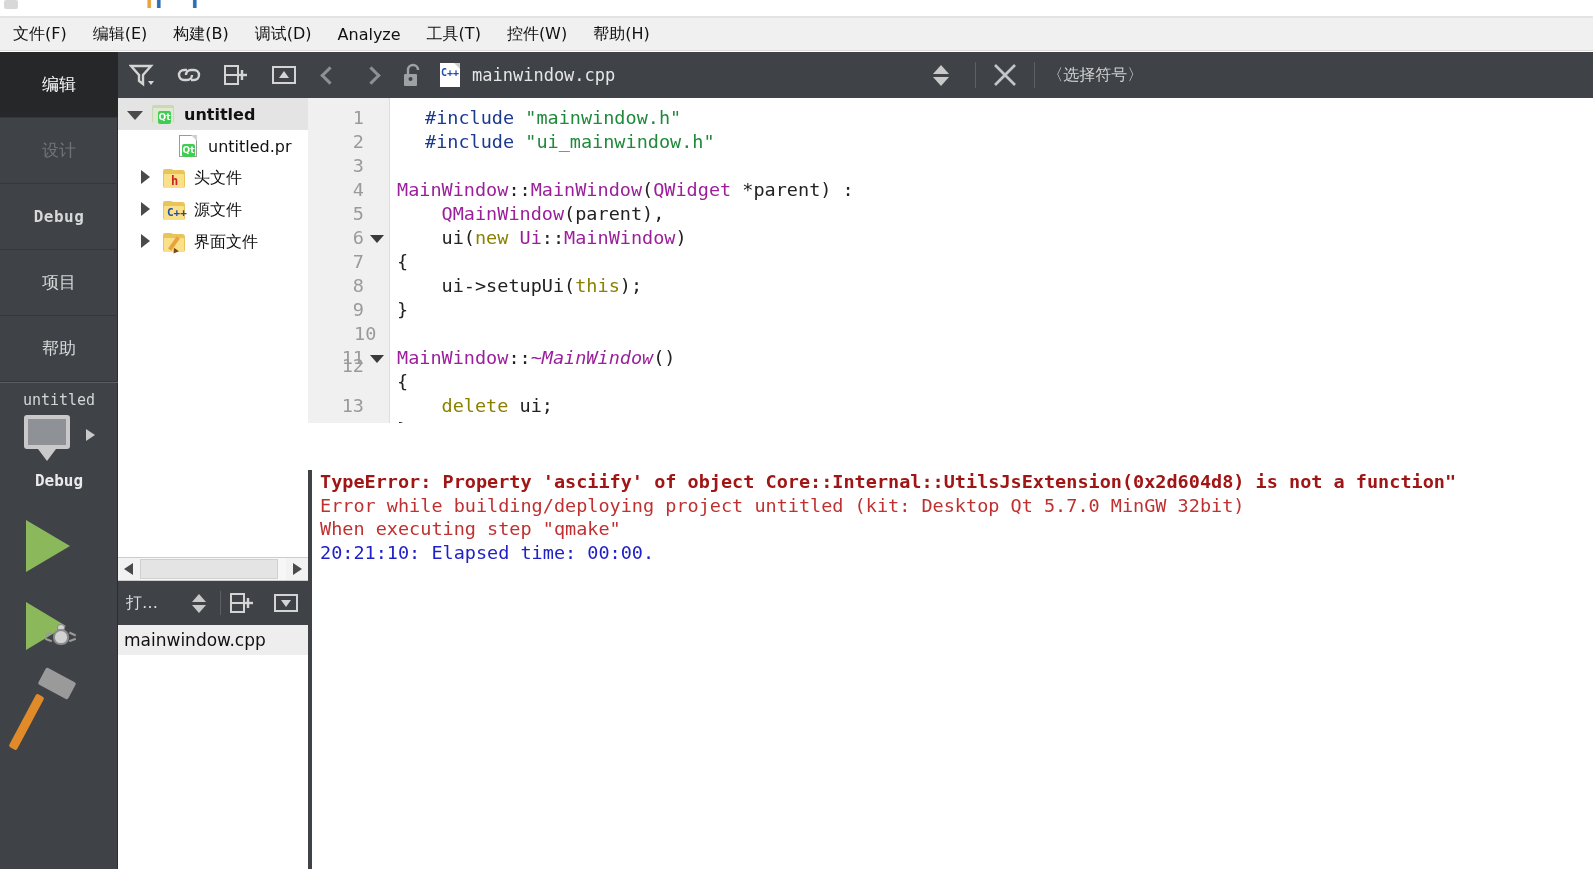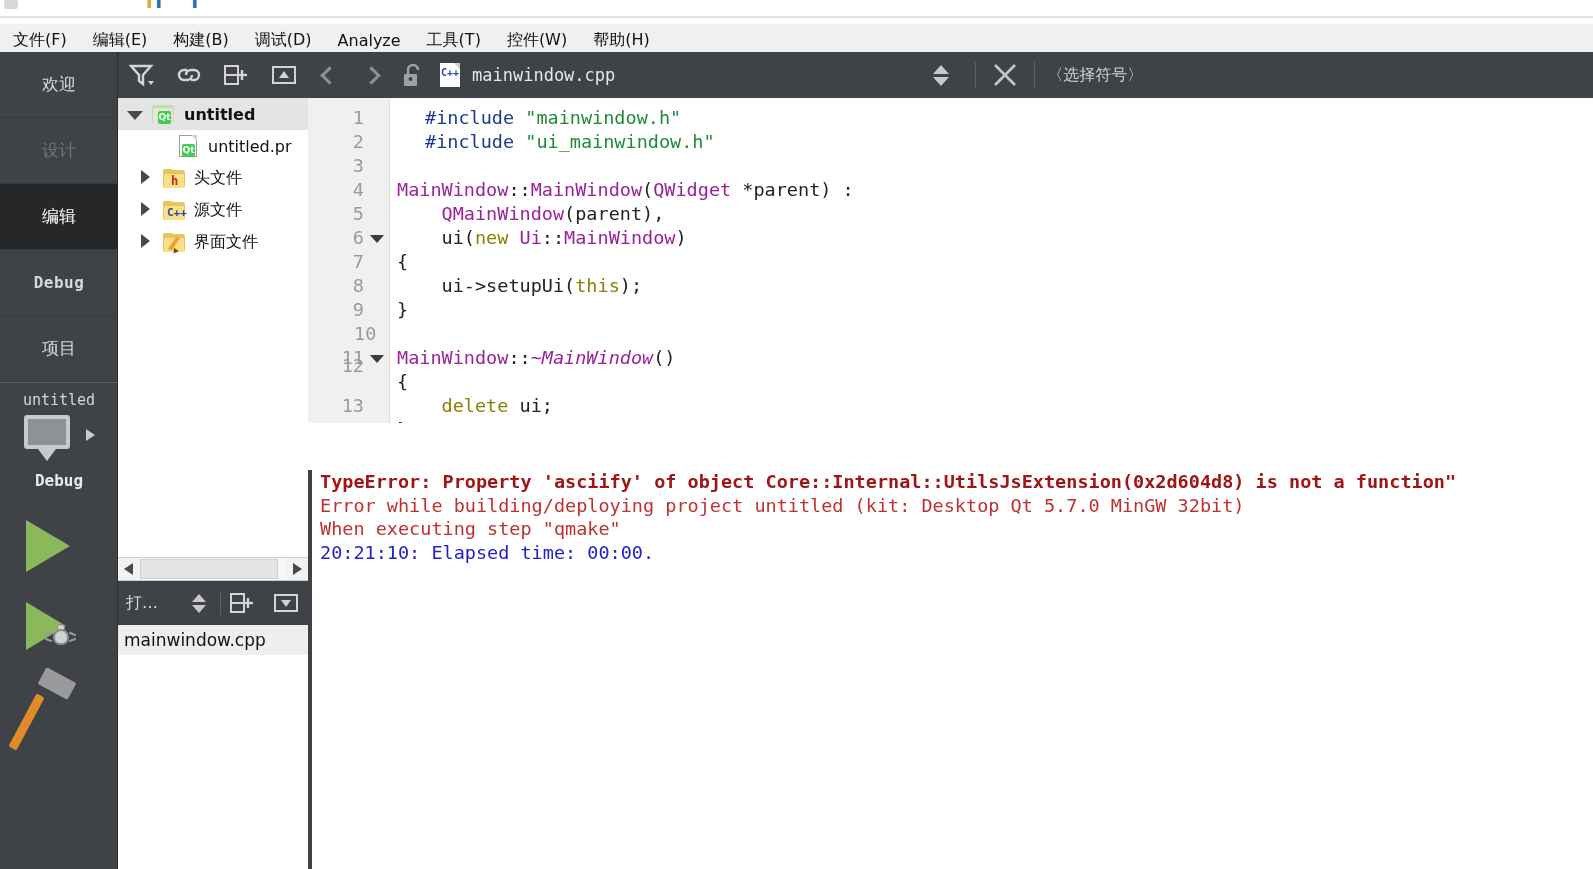--- a/index.html
+++ b/index.html
@@ -25,21 +25,21 @@
     background: linear-gradient(90deg,#ffffff 0%,#ffffff 14%,#e8a33d 15%,#e8a33d 17%,#ffffff 18%,
                  #ffffff 22%,#2d6fb5 23%,#2d6fb5 25%,#ffffff 26%,#ffffff 52%,
                  #2d6fb5 53%,#2d6fb5 55%,#ffffff 56%,#ffffff 100%);
   }
   .titlebar-sep {
     position: absolute; left: 0; top: 16px; width: 1593px; height: 2px; background: #e4e4e4;
   }
 
   
   .menubar {
-    position: absolute; left: 0; top: 24px; width: 1593px; height: 33px;
+    position: absolute; left: 0; top: 18px; width: 1593px; height: 33px;
     background: #f0f0f0;
     border-bottom: 1px solid #dcdcdc;
     display: flex; align-items: center;
   }
   .menu-item {
     padding: 4px 13px;
     font-size: 16px;
     color: #111111;
     cursor: default;
     white-space: nowrap;
@@ -307,25 +307,25 @@
     <div class="menu-item">编辑(E)</div>
     <div class="menu-item">构建(B)</div>
     <div class="menu-item">调试(D)</div>
     <div class="menu-item">Analyze</div>
     <div class="menu-item">工具(T)</div>
     <div class="menu-item">控件(W)</div>
     <div class="menu-item">帮助(H)</div>
   </div>
 
   <div class="modebar">
-    <div class="mode">欢迎</div>
+    <div class="mode selected">编辑</div>
     <div class="mode disabled">设计</div>
-    <div class="mode selected">编辑</div>
     <div class="mode latin">Debug</div>
     <div class="mode">项目</div>
+    <div class="mode">帮助</div>
     <div class="kit-sep"></div>
 
     <div class="kit-zone">
       <div class="kit-name">untitled</div>
       <div class="kit-icon-row">
         <div class="monitor"></div>
         <div class="monitor-stand"></div>
         <div class="kit-arrow"></div>
       </div>
       <div class="kit-config">Debug</div>

